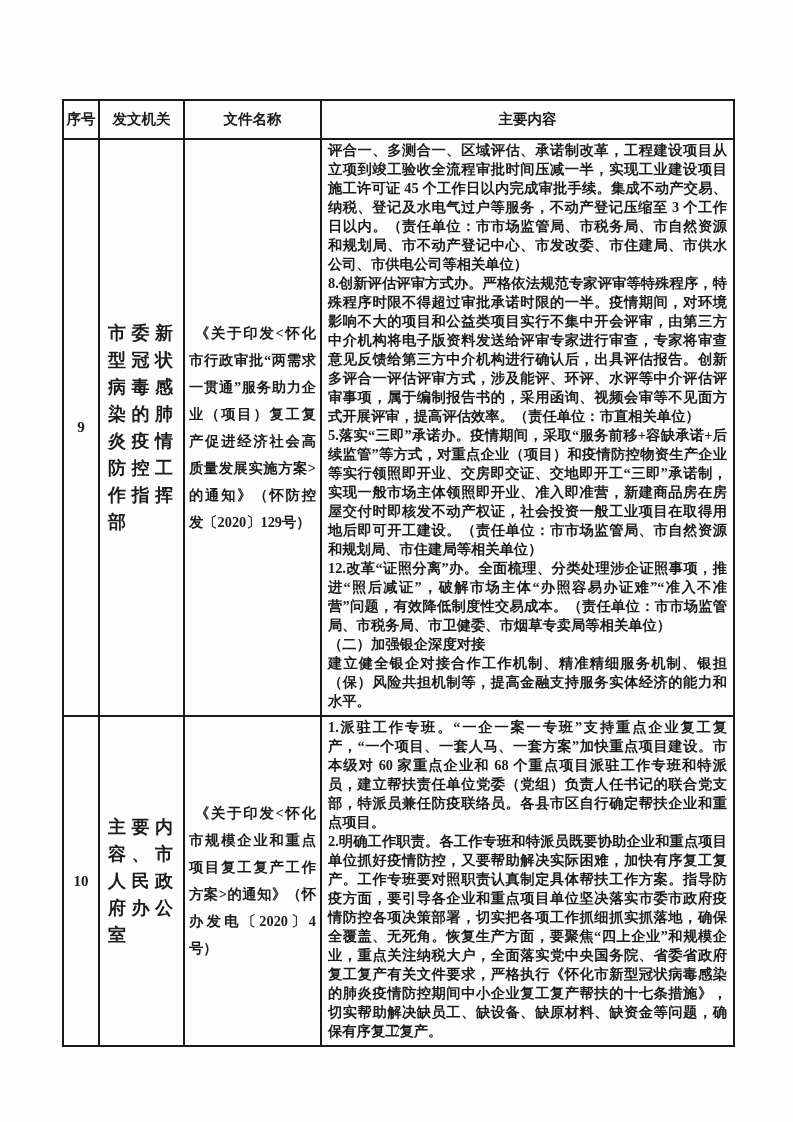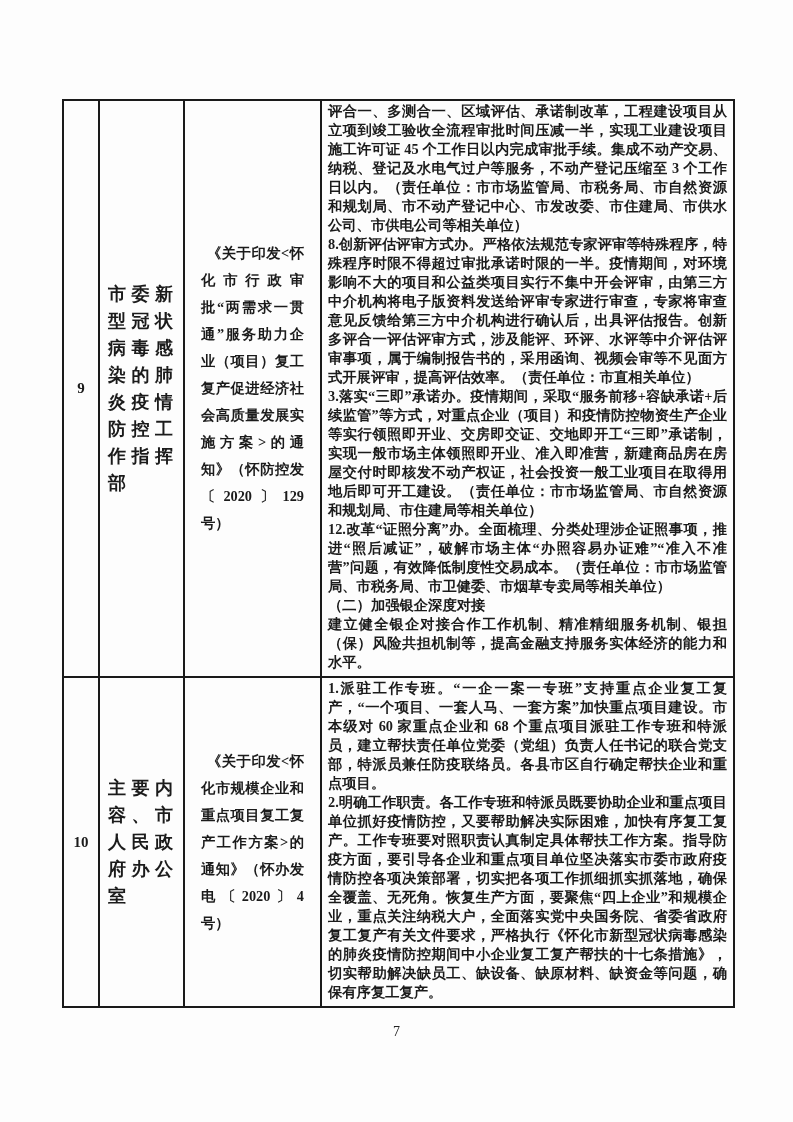--- a/index.html
+++ b/index.html
@@ -51,21 +51,21 @@
     padding: 4px 8px;
   }
   td.c-agency .agency-text {
     font-size: 18px;
     line-height: 27px;
     text-align: justify;
     letter-spacing: 2px;
   }
   td.c-doc {
     vertical-align: middle;
-    padding: 4px 16px;
+    padding: 4px 4px;
   }
   td.c-doc .doc-text {
     font-size: 14.3px;
     line-height: 27px;
     text-align: justify;
     text-indent: 6px;
   }
   td.c-main {
     vertical-align: top;
     padding: 1px 6px 4px 6px;
@@ -93,33 +93,39 @@
 
   <table class="doc-table">
     <colgroup>
       <col style="width:36px">
       <col style="width:85px">
       <col style="width:137px">
       <col style="width:413px">
     </colgroup>
 
     <tbody>
+        <tr class="header-row">
+      <th class="h-cell">序号</th>
+      <th class="h-cell">发文机关</th>
+      <th class="h-cell">文件名称</th>
+      <th class="h-cell">主要内容</th>
+    </tr>
 
     <tr class="row-9">
       <td class="c-index">9</td>
       <td class="c-agency">
         <div class="agency-text">市委新型冠状病毒感染的肺炎疫情防控工作指挥部</div>
       </td>
       <td class="c-doc">
         <div class="doc-text">《关于印发&lt;怀化市行政审批“两需求一贯通”服务助力企业（项目）复工复产促进经济社会高质量发展实施方案&gt;的通知》（怀防控发〔2020〕129号）</div>
       </td>
       <td class="c-main">
         <div class="para">评合一、多测合一、区域评估、承诺制改革，工程建设项目从立项到竣工验收全流程审批时间压减一半，实现工业建设项目施工许可证 45 个工作日以内完成审批手续。集成不动产交易、纳税、登记及水电气过户等服务，不动产登记压缩至 3 个工作日以内。（责任单位：市市场监管局、市税务局、市自然资源和规划局、市不动产登记中心、市发改委、市住建局、市供水公司、市供电公司等相关单位）</div>
         <div class="para">8.创新评估评审方式办。严格依法规范专家评审等特殊程序，特殊程序时限不得超过审批承诺时限的一半。疫情期间，对环境影响不大的项目和公益类项目实行不集中开会评审，由第三方中介机构将电子版资料发送给评审专家进行审查，专家将审查意见反馈给第三方中介机构进行确认后，出具评估报告。创新多评合一评估评审方式，涉及能评、环评、水评等中介评估评审事项，属于编制报告书的，采用函询、视频会审等不见面方式开展评审，提高评估效率。（责任单位：市直相关单位）</div>
-        <div class="para">3.落实“三即”承诺办。疫情期间，采取“服务前移+容缺承诺+后续监管”等方式，对重点企业（项目）和疫情防控物资生产企业等实行领照即开业、交房即交证、交地即开工“三即”承诺制，实现一般市场主体领照即开业、准入即准营，新建商品房在房屋交付时即核发不动产权证，社会投资一般工业项目在取得用地后即可开工建设。（责任单位：市市场监管局、市自然资源和规划局、市住建局等相关单位）</div>
+        <div class="para">5.落实“三即”承诺办。疫情期间，采取“服务前移+容缺承诺+后续监管”等方式，对重点企业（项目）和疫情防控物资生产企业等实行领照即开业、交房即交证、交地即开工“三即”承诺制，实现一般市场主体领照即开业、准入即准营，新建商品房在房屋交付时即核发不动产权证，社会投资一般工业项目在取得用地后即可开工建设。（责任单位：市市场监管局、市自然资源和规划局、市住建局等相关单位）</div>
         <div class="para">12.改革“证照分离”办。全面梳理、分类处理涉企证照事项，推进“照后减证”，破解市场主体“办照容易办证难”“准入不准营”问题，有效降低制度性交易成本。（责任单位：市市场监管局、市税务局、市卫健委、市烟草专卖局等相关单位）</div>
         <div class="para">（二）加强银企深度对接</div>
         <div class="para">建立健全银企对接合作工作机制、精准精细服务机制、银担（保）风险共担机制等，提高金融支持服务实体经济的能力和水平。</div>
       </td>
     </tr>
 
     <tr class="row-10">
       <td class="c-index">10</td>
       <td class="c-agency">
         <div class="agency-text">主要内容、市人民政府办公室</div>

